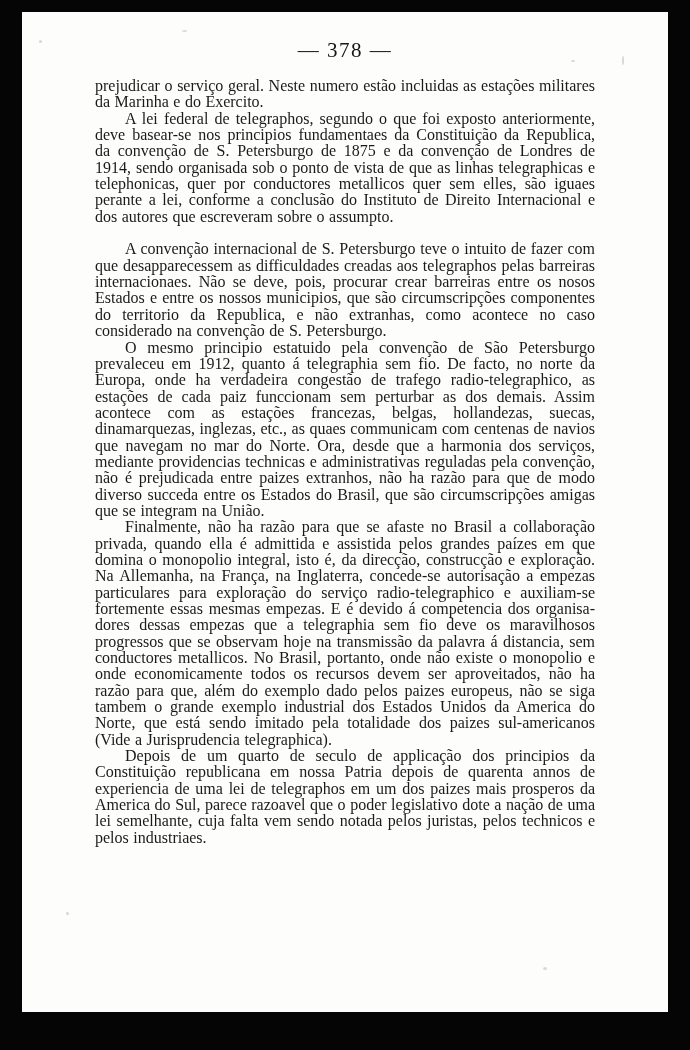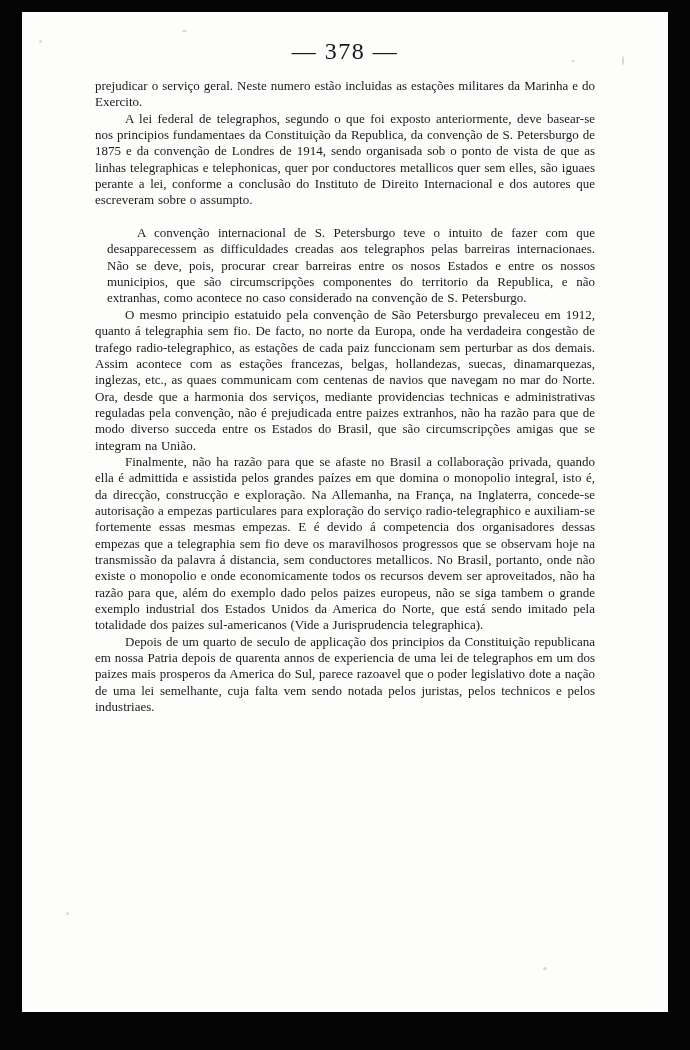--- a/index.html
+++ b/index.html
@@ -41,50 +41,49 @@
     border-radius: 50%;
     opacity: .55;
   }
 
   .page-header {
     position: absolute;
     left: 0;
     top: 26px;
     width: 646px;
     text-align: center;
-    font-size: 24px;
+    font-size: 21px;
     letter-spacing: 1.5px;
     color: #161616;
     font-family: "Liberation Serif", "DejaVu Serif", serif;
   }
 
   .text-column {
     position: absolute;
     left: 73px;
     top: 66px;
     width: 500px;
   }
 
   p.para {
     margin: 0;
-    font-size: 13px;
+    font-size: 16px;
     line-height: 16.35px;
     color: #1a1a1a;
     text-align: justify;
     text-justify: inter-word;
     word-spacing: .5px;
     hyphens: manual;
     font-family: "Liberation Serif", "DejaVu Serif", serif;
   }
   p.indent {
     text-indent: 30px;
   }
   p.gap-before {
     margin-top: 16.35px;
-    margin-left: 12px;
   }
   .italic-title {
   }
 </style>
 </head>
 <body>
 
 <div class="scan-frame">
   <div class="page-sheet">
 

